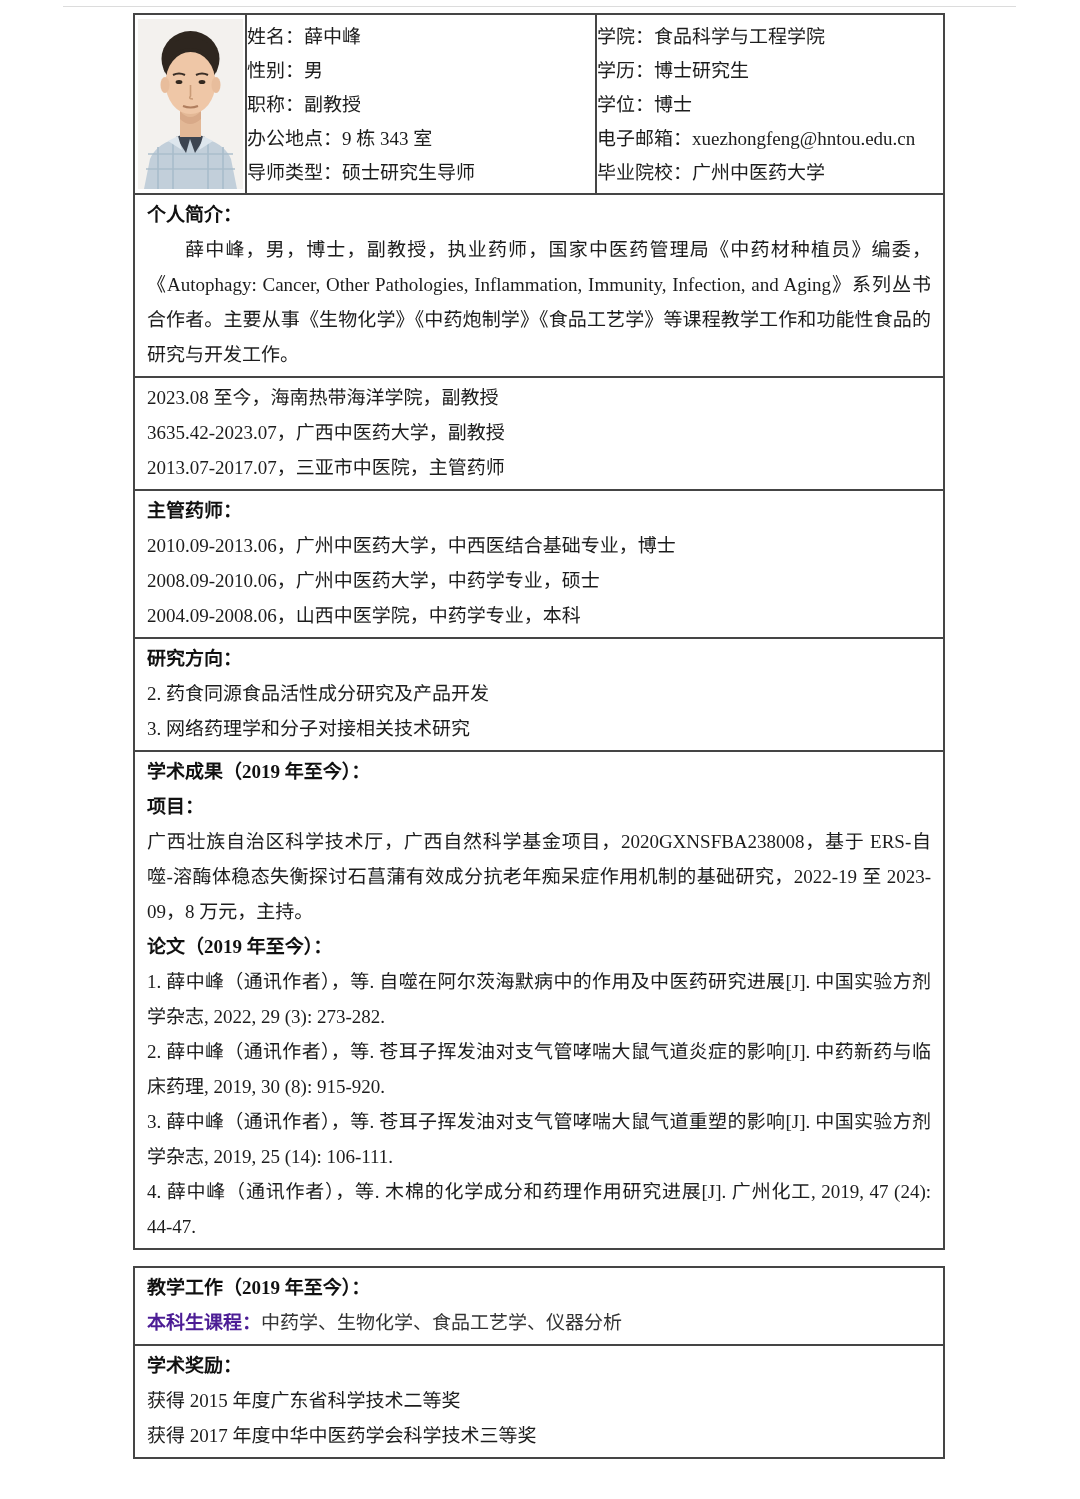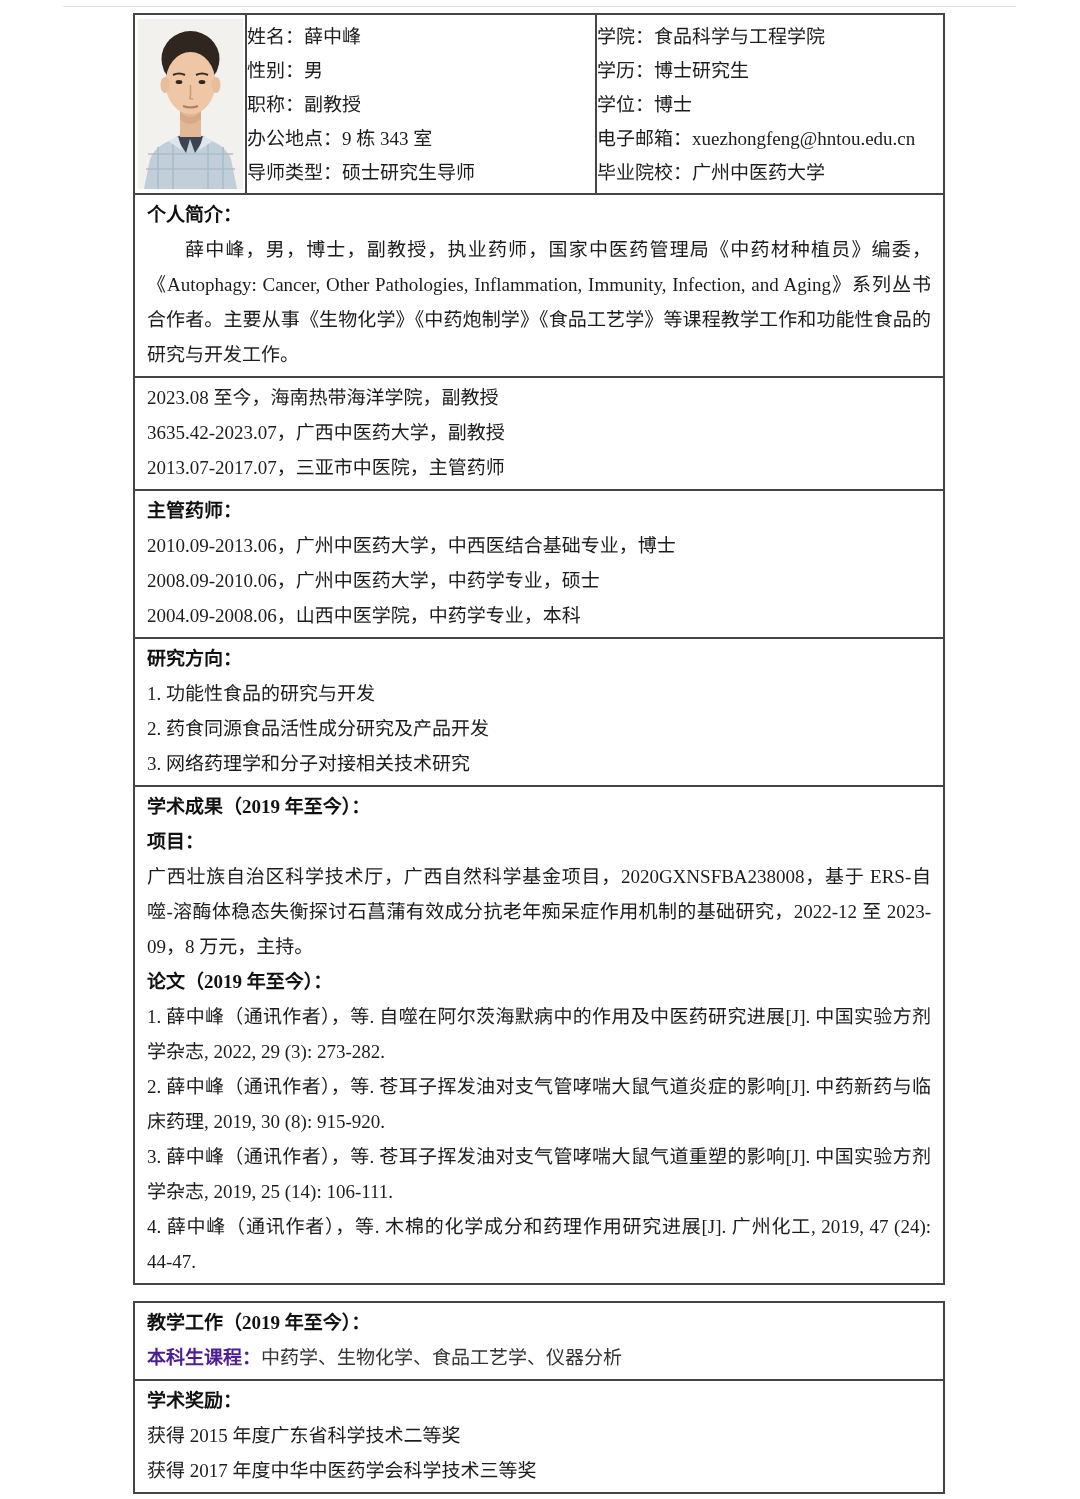--- a/index.html
+++ b/index.html
@@ -109,29 +109,28 @@
 
       <div class="sec">
         <p class="heading">主管药师：</p>
         <p>2010.09-2013.06，广州中医药大学，中西医结合基础专业，博士</p>
         <p>2008.09-2010.06，广州中医药大学，中药学专业，硕士</p>
         <p>2004.09-2008.06，山西中医学院，中药学专业，本科</p>
       </div>
 
       <div class="sec">
         <p class="heading">研究方向：</p>
-        <p>1. 功能性食品的研究与开发</p>
         <p>2. 药食同源食品活性成分研究及产品开发</p>
         <p>3. 网络药理学和分子对接相关技术研究</p>
       </div>
 
       <div class="sec">
         <p class="heading">学术成果（2019 年至今）：</p>
         <p class="heading">项目：</p>
-        <p class="para">广西壮族自治区科学技术厅，广西自然科学基金项目，2020GXNSFBA238008，基于 ERS-自噬-溶酶体稳态失衡探讨石菖蒲有效成分抗老年痴呆症作用机制的基础研究，2022-12 至 2023-09，8 万元，主持。</p>
+        <p class="para">广西壮族自治区科学技术厅，广西自然科学基金项目，2020GXNSFBA238008，基于 ERS-自噬-溶酶体稳态失衡探讨石菖蒲有效成分抗老年痴呆症作用机制的基础研究，2022-19 至 2023-09，8 万元，主持。</p>
         <p class="heading">论文（2019 年至今）：</p>
         <p class="para">1. 薛中峰（通讯作者），等. 自噬在阿尔茨海默病中的作用及中医药研究进展[J]. 中国实验方剂学杂志, 2022, 29 (3): 273-282.</p>
         <p class="para">2. 薛中峰（通讯作者），等. 苍耳子挥发油对支气管哮喘大鼠气道炎症的影响[J]. 中药新药与临床药理, 2019, 30 (8): 915-920.</p>
         <p class="para">3. 薛中峰（通讯作者），等. 苍耳子挥发油对支气管哮喘大鼠气道重塑的影响[J]. 中国实验方剂学杂志, 2019, 25 (14): 106-111.</p>
         <p class="para">4. 薛中峰（通讯作者），等. 木棉的化学成分和药理作用研究进展[J]. 广州化工, 2019, 47 (24): 44-47.</p>
       </div>
     </div>
 
     <div class="tbl tbl-2">
 

